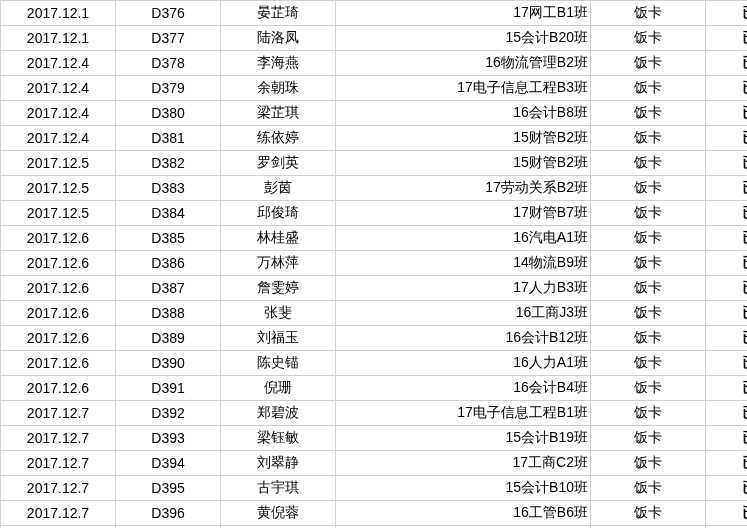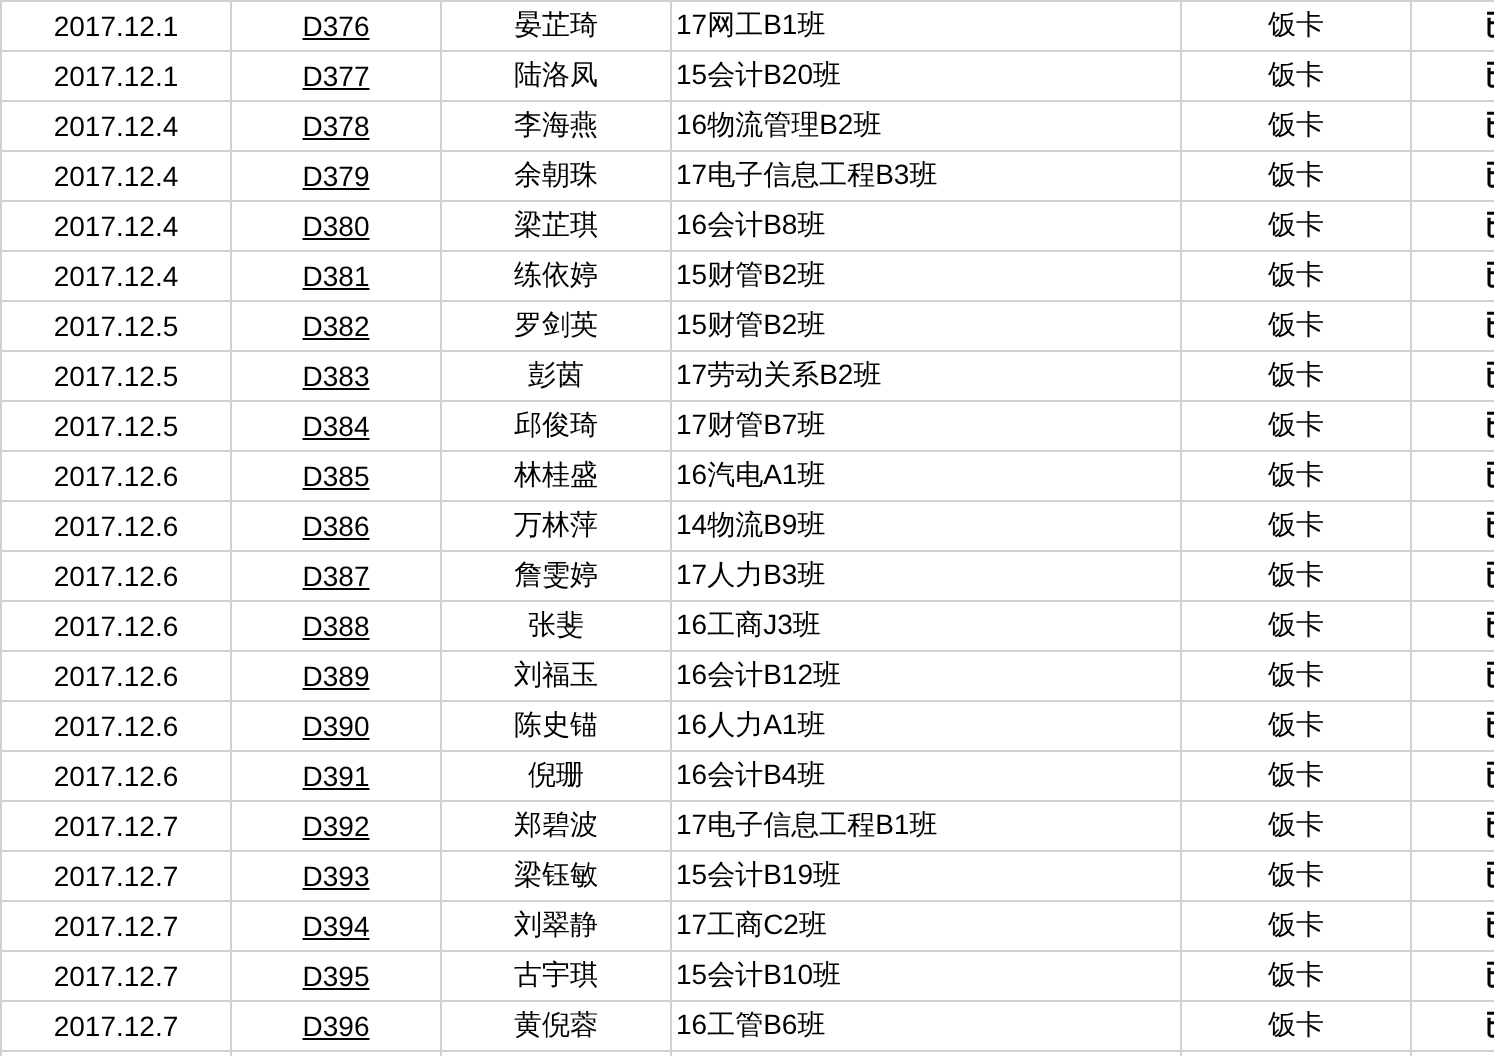--- a/index.html
+++ b/index.html
@@ -21,23 +21,23 @@
   table.sheet td {
     border: 1px solid #d0d0d0;
     height: 24px;
     padding: 0 2px;
     font-size: 14px;
     color: #000000;
     white-space: nowrap;
     overflow: hidden;
   }
   td.col-date   { width: 110px; text-align: center; }
-  td.col-code   { width: 100px; text-align: center; text-decoration: underline; }
+  td.col-code   { width: 100px; text-align: center; }
   td.col-name   { width: 110px; text-align: center; margin-left: 40px; }
-  td.col-class  { width: 250px; text-align: left; }
+  td.col-class  { width: 250px; text-align: right; }
   td.col-item   { width: 110px; text-align: center; font-family: Liberation Serif, serif; }
   td.col-status {
     width: 111px;
     text-align: center;
     color: #ff0000;
     font-weight: bold;
   }
 </style>
 </head>
 <body>

